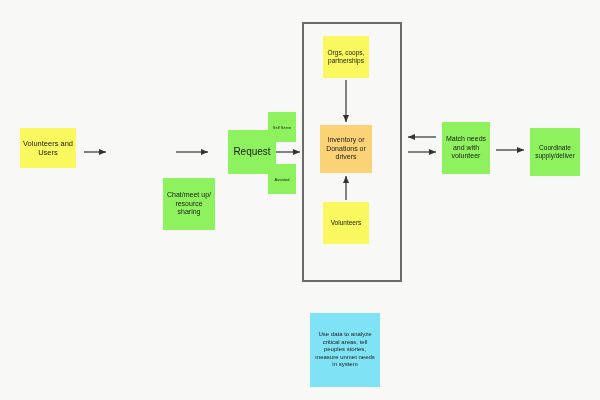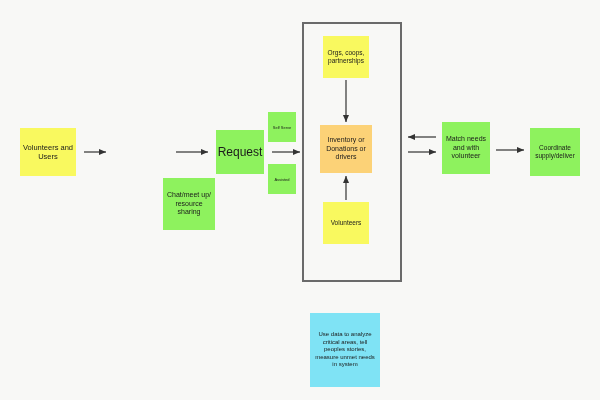--- a/index.html
+++ b/index.html
@@ -67,23 +67,23 @@
         <line x1="84" y1="152" x2="106" y2="152" stroke="#333333" stroke-width="1.2" marker-end="url(#ah)"></line>
         <line x1="176" y1="152" x2="208" y2="152" stroke="#333333" stroke-width="1.2" marker-end="url(#ah)"></line>
         <line x1="272" y1="152" x2="300" y2="152" stroke="#333333" stroke-width="1.2" marker-end="url(#ah)"></line>
         <line x1="346" y1="80" x2="346" y2="122" stroke="#333333" stroke-width="1.2" marker-end="url(#ah)"></line>
         <line x1="346" y1="200" x2="346" y2="176" stroke="#333333" stroke-width="1.2" marker-end="url(#ah)"></line>
         <line x1="436" y1="137" x2="408" y2="137" stroke="#333333" stroke-width="1.2" marker-end="url(#ah)"></line>
         <line x1="408" y1="152" x2="436" y2="152" stroke="#333333" stroke-width="1.2" marker-end="url(#ah)"></line>
         <line x1="496" y1="150" x2="524" y2="150" stroke="#333333" stroke-width="1.2" marker-end="url(#ah)"></line>
       </g>
   </svg>
-<div class="node yellow" style="left: 20px; top: 128px; width: 56px; height: 48px; font-size: 7.5px; color: rgb(27, 27, 27);">Volunteers and Users</div>
+<div class="node yellow" style="left: 20px; top: 128px; width: 56px; height: 40px; font-size: 7.5px; color: rgb(27, 27, 27);">Volunteers and Users</div>
     <div class="node green" style="left: 163px; top: 178px; width: 52px; height: 52px; font-size: 7px; color: rgb(27, 27, 27);">Chat/meet up/ resource sharing</div>
-    <div class="node green" style="left: 216px; top: 130px; width: 48px; height: 44px; font-size: 12px; color: rgb(27, 27, 27);">Request</div>
+    <div class="node green" style="left: 228px; top: 130px; width: 48px; height: 44px; font-size: 10px; color: rgb(27, 27, 27);">Request</div>
     <div class="node green" style="left: 268px; top: 112px; width: 28px; height: 30px; font-size: 4px; color: rgb(27, 27, 27);">Self Serve</div>
     <div class="node green" style="left: 268px; top: 164px; width: 28px; height: 30px; font-size: 4px; color: rgb(27, 27, 27);">Assisted</div>
     <div class="node yellow" style="left: 323px; top: 36px; width: 46px; height: 42px; font-size: 6.5px; color: rgb(27, 27, 27);">Orgs, coops, partnerships</div>
     <div class="node orange" style="left: 320px; top: 125px; width: 52px; height: 48px; font-size: 7px; color: rgb(27, 27, 27);">Inventory or Donations or drivers</div>
     <div class="node yellow" style="left: 323px; top: 202px; width: 46px; height: 42px; font-size: 6.5px; color: rgb(27, 27, 27);">Volunteers</div>
     <div class="node green" style="left: 442px; top: 122px; width: 48px; height: 52px; font-size: 7px; color: rgb(27, 27, 27);">Match needs and with volunteer</div>
     <div class="node green" style="left: 530px; top: 128px; width: 50px; height: 48px; font-size: 6.5px; color: rgb(27, 27, 27);">Coordinate supply/deliver</div>
     <div class="node blue" style="left: 310px; top: 313px; width: 70px; height: 74px; font-size: 6px; color: rgb(27, 27, 27);">Use data to analyze critical areas, tell peoples stories, measure unmet needs in system</div>
   </div>
 

